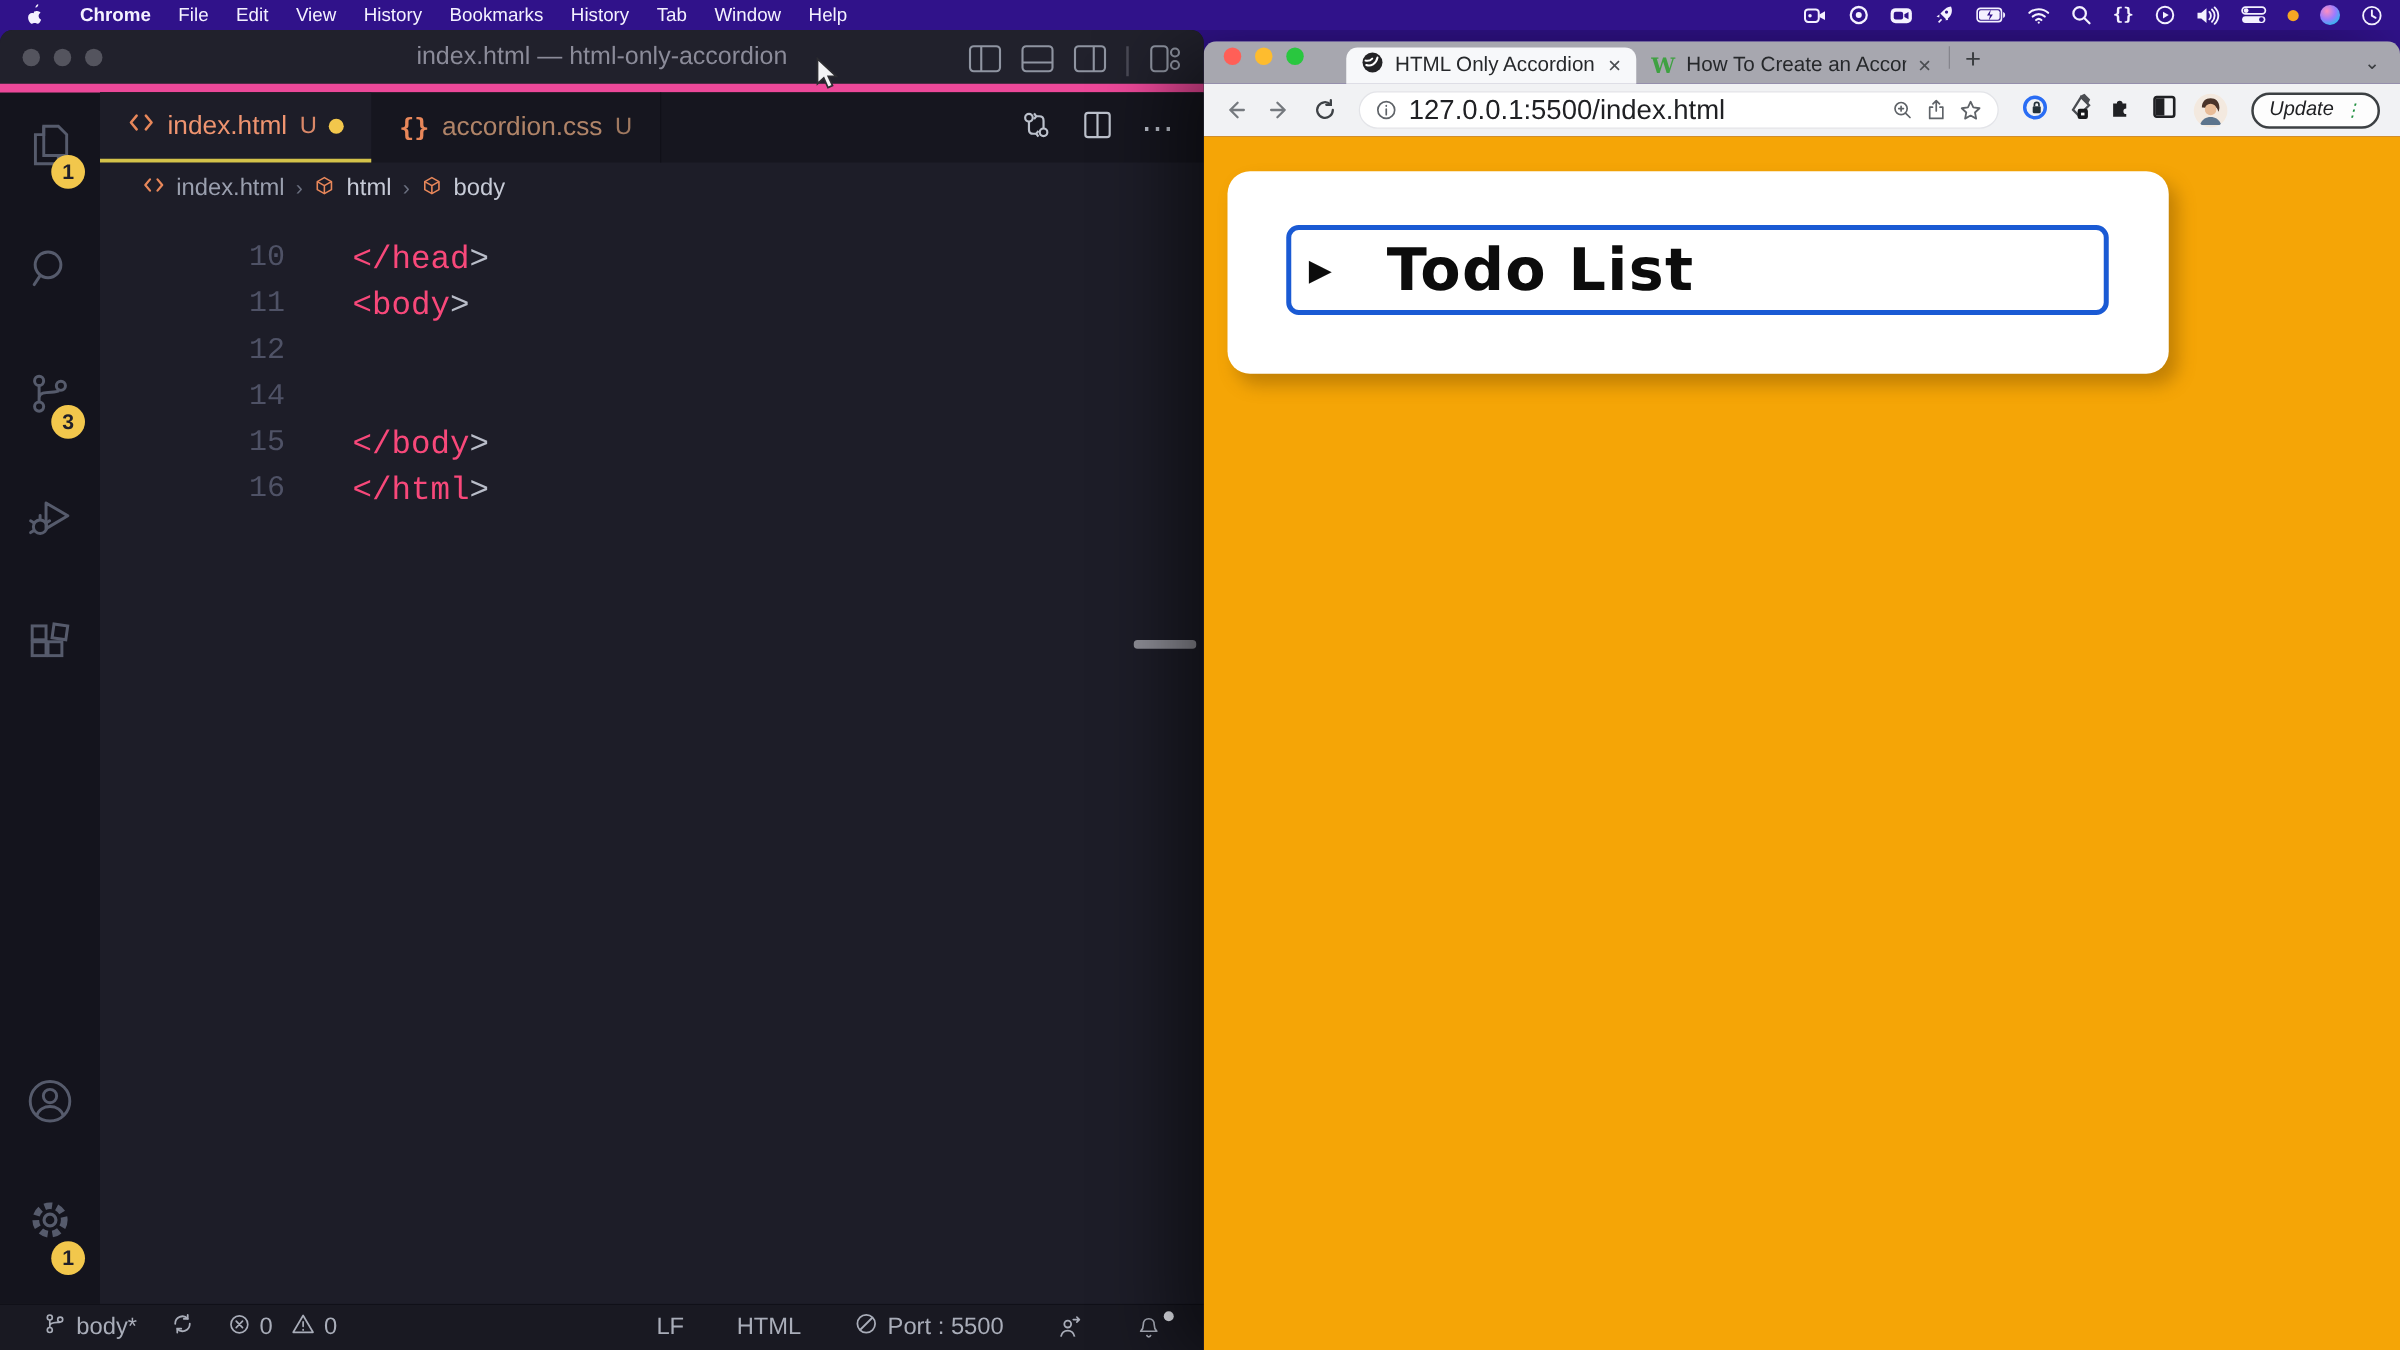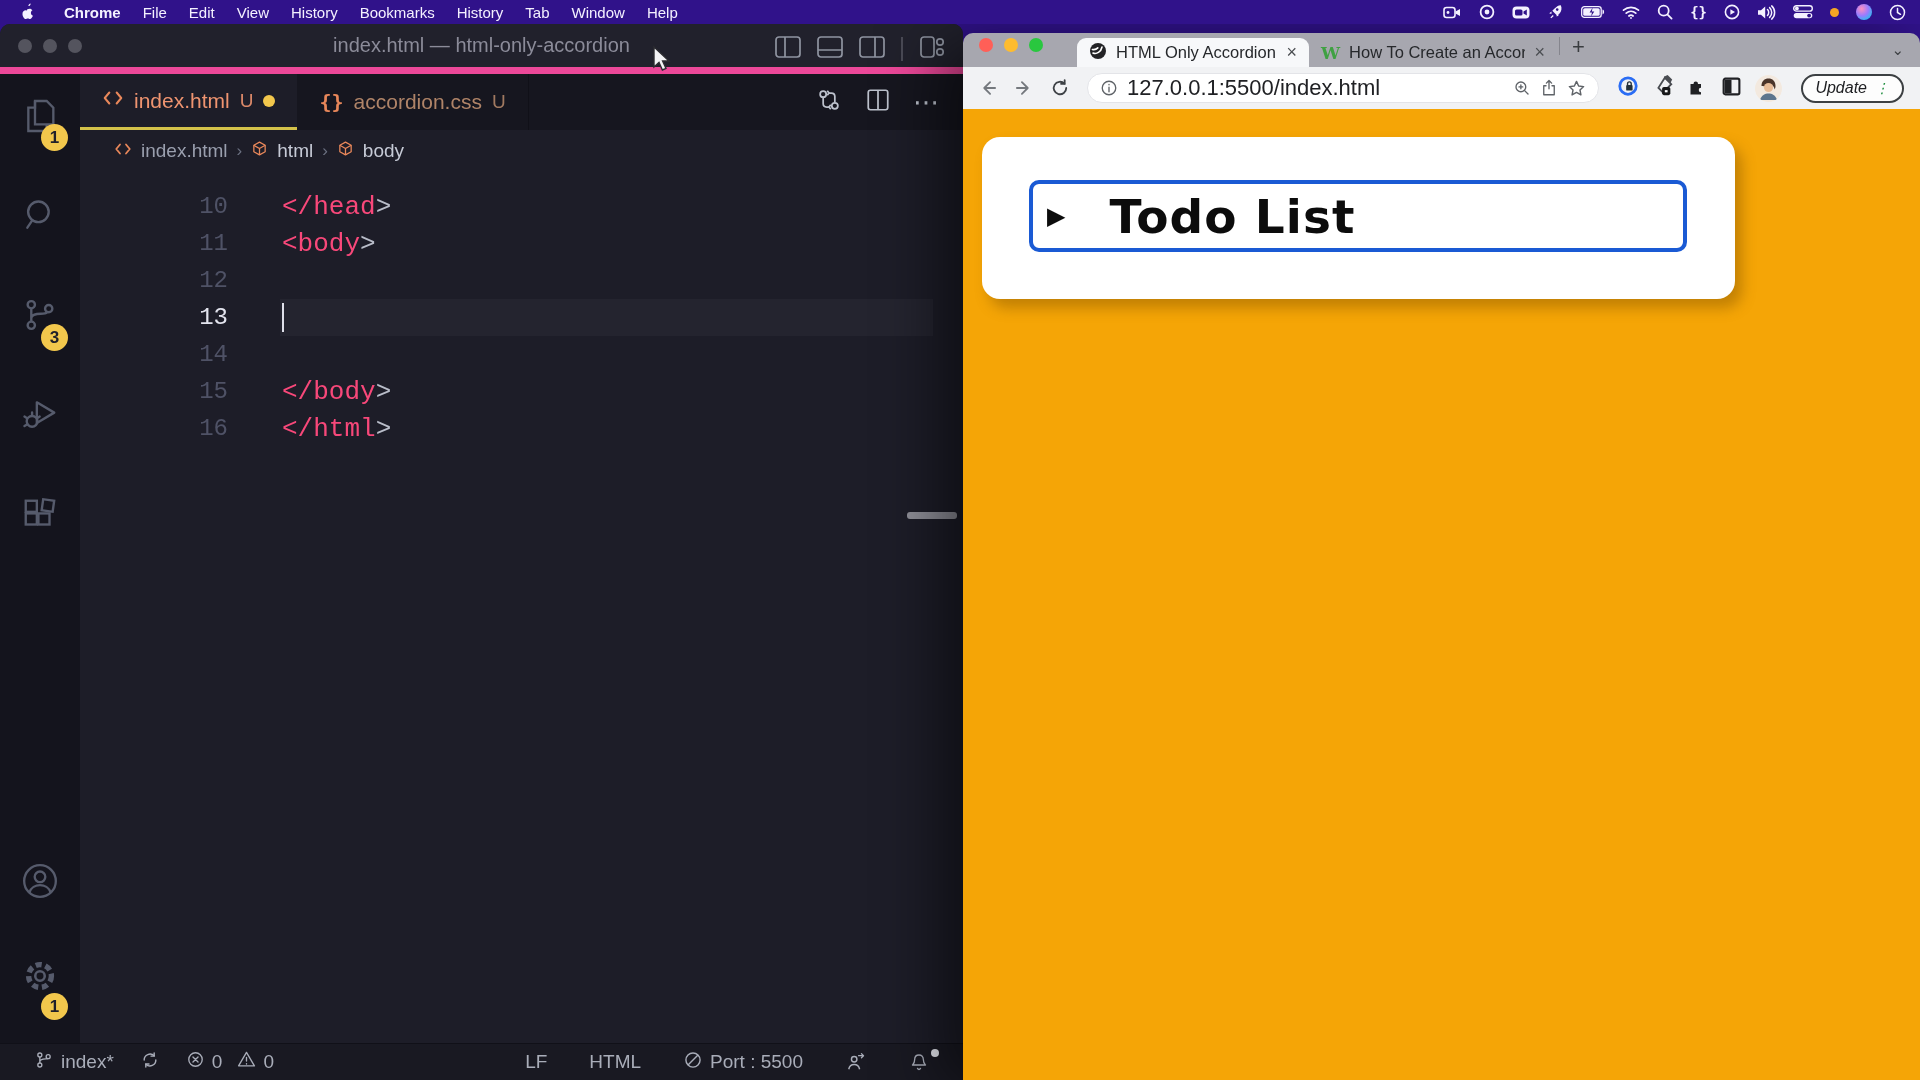--- a/index.html
+++ b/index.html
@@ -365,26 +365,20 @@
           <span class="src"><span class="tok-tag">&lt;/head</span><span class="tok-punct">&gt;</span></span>
         </div>
         <div class="code-line">
           <span class="ln">11</span>
           <span class="src"><span class="tok-tag">&lt;body</span><span class="tok-punct">&gt;</span></span>
         </div>
         <div class="code-line">
           <span class="ln">12</span>
           <span class="src"><span class="tok-tag"></span><span class="tok-punct"></span></span>
         </div>
-        <div class="code-line current">
-          <div class="line-highlight"></div>
-          <span class="ln">13</span>
-          <span class="src"><span class="tok-tag"></span><span class="tok-punct"></span></span>
-          <div class="caret"></div>
-        </div>
         <div class="code-line">
           <span class="ln">14</span>
           <span class="src"><span class="tok-tag"></span><span class="tok-punct"></span></span>
         </div>
         <div class="code-line">
           <span class="ln">15</span>
           <span class="src"><span class="tok-tag">&lt;/body</span><span class="tok-punct">&gt;</span></span>
         </div>
         <div class="code-line">
           <span class="ln">16</span>
@@ -396,21 +390,21 @@
   </div>
 
   <div class="statusbar">
     <span class="sb-item">
       <span><svg width="20" height="20" viewBox="0 0 24 24" fill="none" stroke="currentColor" stroke-width="1.6">
             <circle cx="7" cy="6" r="2.4"></circle>
             <circle cx="7" cy="18" r="2.4"></circle>
             <circle cx="17" cy="8" r="2.4"></circle>
             <path d="M7 8.5v7M7 14c0-4 7-3 10-3.6"></path>
           </svg></span>
-      <span>index*</span>
+      <span>body*</span>
     </span>
     <span class="sb-item">
       <span><svg width="20" height="20" viewBox="0 0 24 24" fill="none" stroke="currentColor" stroke-width="1.7" stroke-linecap="round">
             <path d="M19 12a7 7 0 0 1-12 5M5 12a7 7 0 0 1 12-5"></path>
             <path d="M17 3.5v3.8h-3.8M7 20.5v-3.8h3.8"></path>
           </svg></span>
     </span>
     <span class="sb-item">
       <span><svg width="19" height="19" viewBox="0 0 24 24" fill="none" stroke="currentColor" stroke-width="1.7" stroke-linecap="round">
             <circle cx="12" cy="12" r="8.5"></circle>

